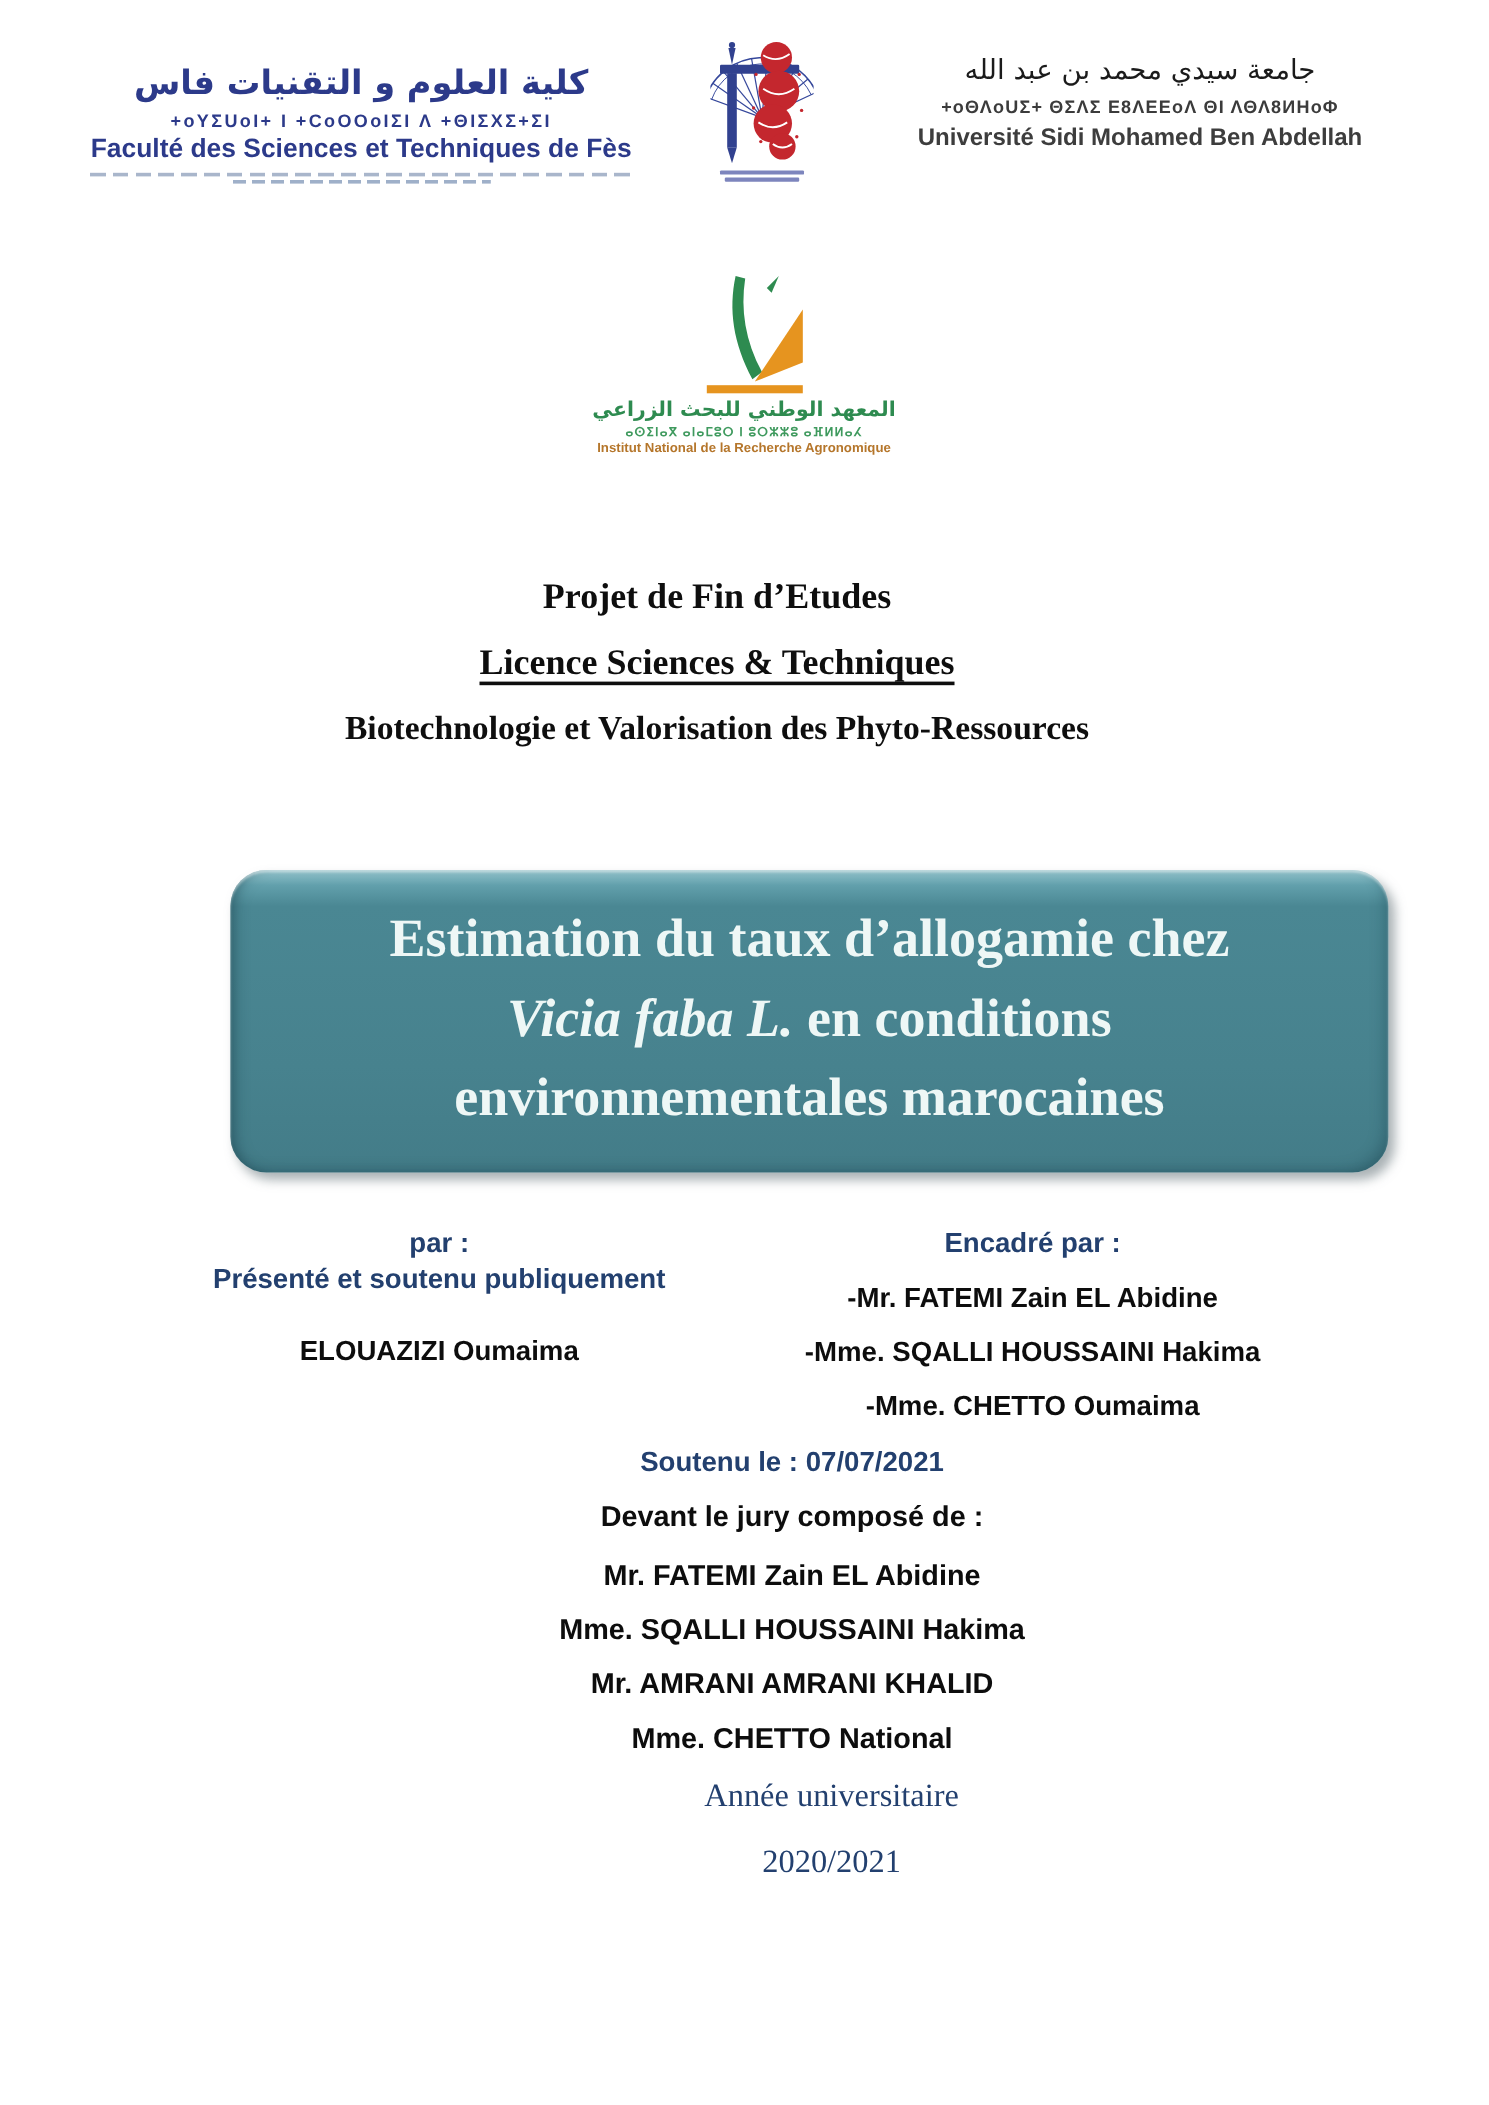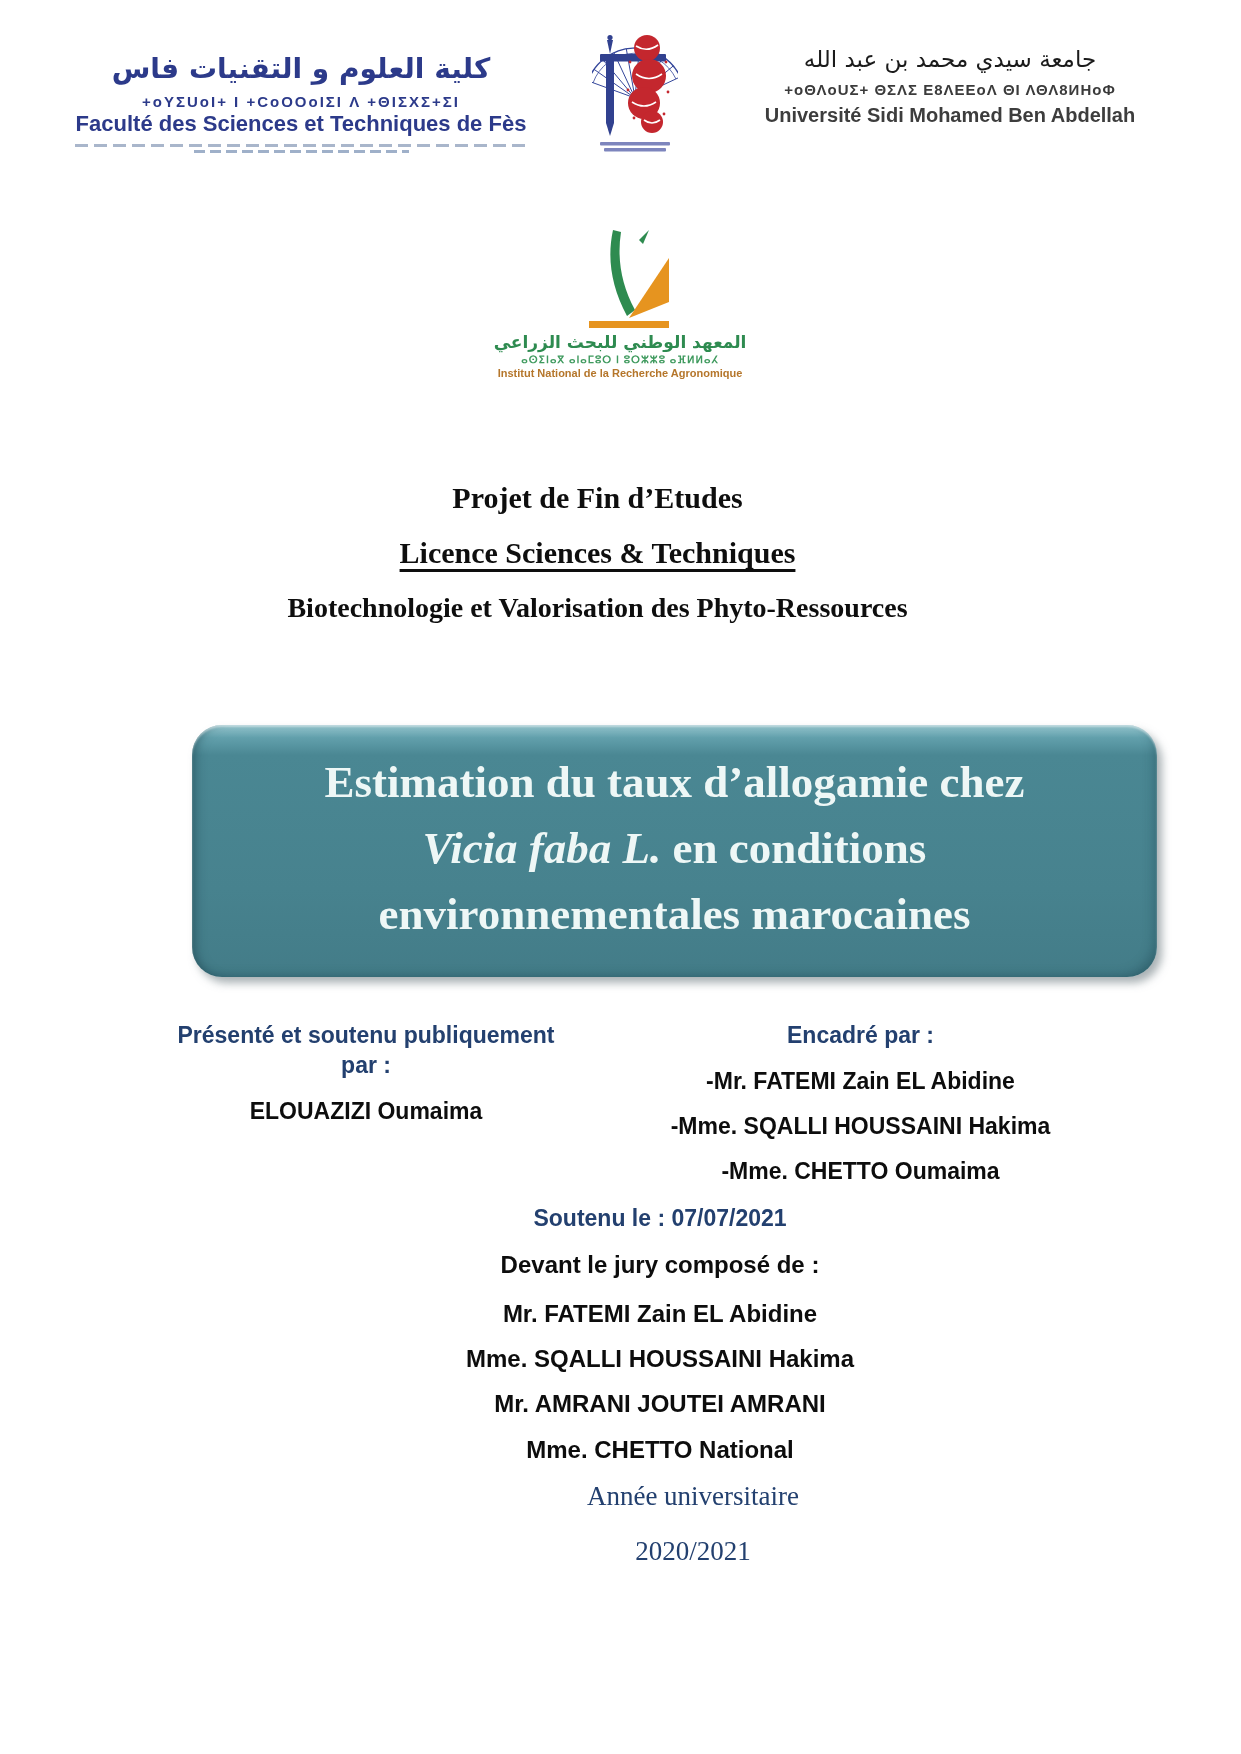--- a/index.html
+++ b/index.html
@@ -51,21 +51,21 @@
     padding-top:24px;
   }
   .title-box .line { font-size:45px; line-height:66px; font-weight:bold; }
   .title-box .it { font-style:italic; }
 
   
   .col-left  { position:absolute; left:140px; top:1020px; width:452px; text-align:center; }
   .col-right { position:absolute; left:628px; top:1020px; width:465px; text-align:center; }
   .navy { color:#23406f; font-weight:bold; font-size:23px; line-height:30px; }
   .blackline { color:#0d0d0d; font-weight:bold; font-size:23px; line-height:28px; }
-  .col-left .author { margin-top:17px; }
+  .col-left .author { margin-top:31px; }
   .col-right .sup { margin-top:17px; }
 
   
   .center-col { position:absolute; left:80px; width:1160px; text-align:center; }
   #soutenu { top:1203px; }
   #devant  { top:1251px; font-size:24px; }
   #jury0 { top:1300px; } #jury1 { top:1345px; } #jury2 { top:1390px; } #jury3 { top:1436px; }
   .juryline { font-size:24px; }
 
   
@@ -157,35 +157,35 @@
   </div>
   <div id="biotech" class="serif-line">Biotechnologie et Valorisation des Phyto-Ressources</div>
 
   <div class="title-box">
     <div class="line">Estimation du taux d’allogamie chez</div>
     <div class="line"><span class="it">Vicia faba L.</span><span> en conditions</span></div>
     <div class="line">environnementales marocaines</div>
   </div>
 
   <div class="col-left">
+    <div class="navy">par :</div>
     <div class="navy">Présenté et soutenu publiquement</div>
-    <div class="navy">par :</div>
     <div class="blackline author">ELOUAZIZI Oumaima</div>
   </div>
 
   <div class="col-right">
     <div class="navy">Encadré par :</div>
     <div class="blackline sup">-Mr. FATEMI Zain EL Abidine</div>
     <div class="blackline sup">-Mme. SQALLI HOUSSAINI Hakima</div>
     <div class="blackline sup">-Mme. CHETTO Oumaima</div>
   </div>
 
   <div id="soutenu" class="center-col navy">Soutenu le : 07/07/2021</div>
   <div id="devant" class="center-col blackline">Devant le jury composé de :</div>
   <div id="jury0" class="center-col blackline juryline">Mr. FATEMI Zain EL Abidine</div>
   <div id="jury1" class="center-col blackline juryline">Mme. SQALLI HOUSSAINI Hakima</div>
-  <div id="jury2" class="center-col blackline juryline">Mr. AMRANI JOUTEI AMRANI</div>
+  <div id="jury2" class="center-col blackline juryline">Mr. AMRANI AMRANI KHALID</div>
   <div id="jury3" class="center-col blackline juryline">Mme. CHETTO National</div>
 
   <div id="annee" class="footer-col">Année universitaire</div>
   <div id="year" class="footer-col">2020/2021</div>
 
 </div>
 
 </body></html>

